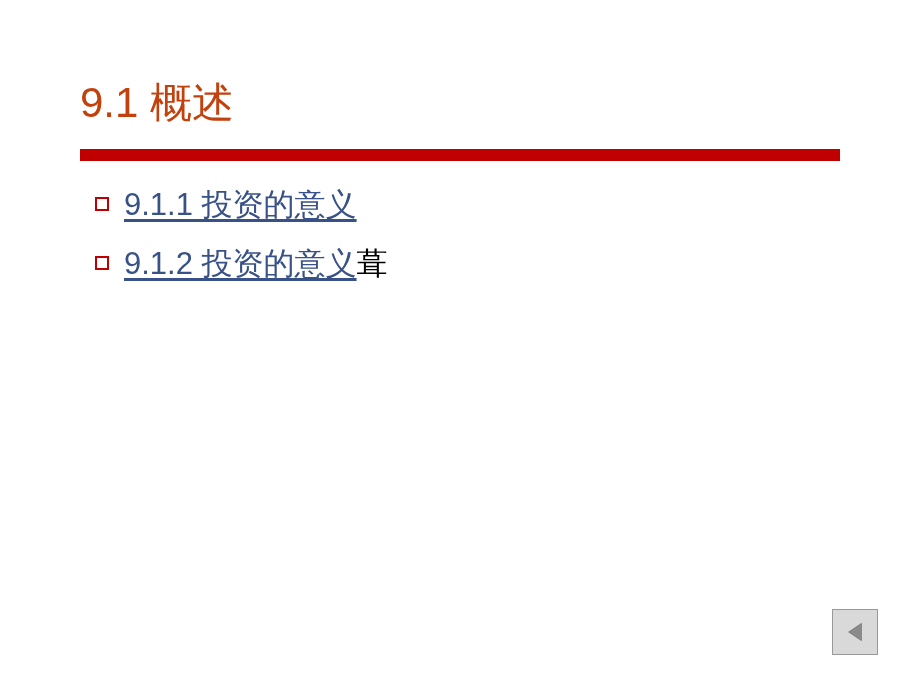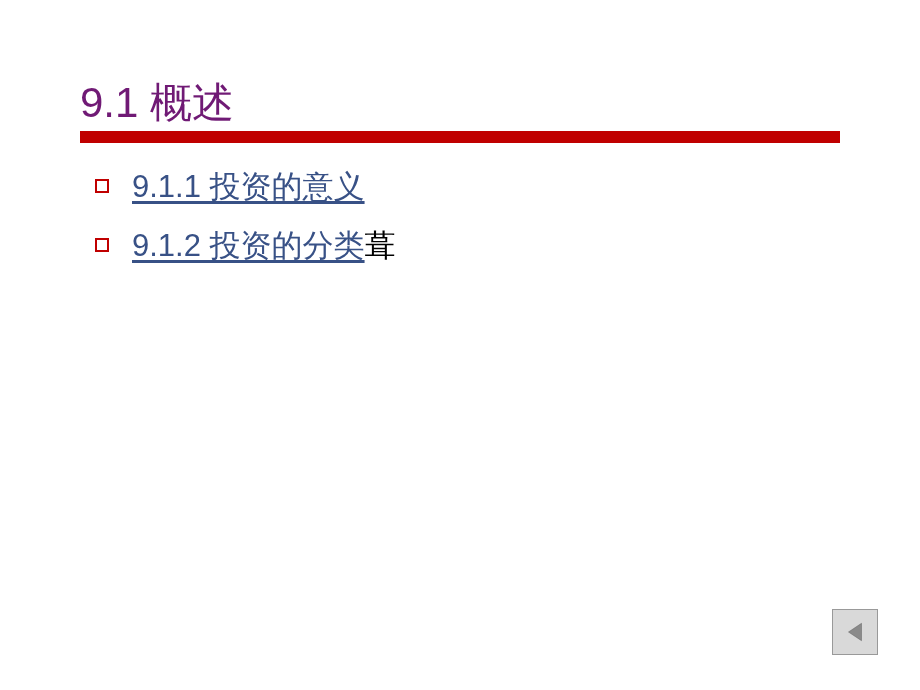--- a/index.html
+++ b/index.html
@@ -16,38 +16,38 @@
       overflow: hidden;
     }
     .slide {
       width: 100%;
       height: 100%;
       padding: 75px 80px 0 80px;
       position: relative;
     }
     .title {
       font-size: 42px;
-      color: #701a75;
+      color: #c2410c;
       font-weight: normal;
+      margin-bottom: 18px;
     }
     .divider {
       height: 12px;
       background: #c00000;
       margin-bottom: 22px;
     }
     .items {
       padding-left: 15px;
     }
     .item {
       display: flex;
       align-items: flex-start;
       margin-bottom: 16px;
       font-size: 31px;
       line-height: 1.4;
-      gap: 8px;
     }
     .bullet {
       width: 14px;
       height: 14px;
       border: 2px solid #c00000;
       margin-right: 15px;
       margin-top: 14px;
       flex-shrink: 0;
     }
     .link {
@@ -85,21 +85,21 @@
   <div class="items">
     <div class="item">
       <span class="bullet"></span>
       <span>
         <a class="link">9.1.1 投资的意义</a><span class="suffix"></span>
       </span>
     </div>
     <div class="item">
       <span class="bullet"></span>
       <span>
-        <a class="link">9.1.2 投资的分类</a><span class="suffix">葺</span>
+        <a class="link">9.1.2 投资的意义</a><span class="suffix">葺</span>
       </span>
     </div>
   </div>
   <div class="nav-button">
     <svg viewBox="0 0 24 24">
       <path d="M 18 4 L 6 12 L 18 20 Z" fill="#8a8a8a" stroke="#666" stroke-width="0.5"></path>
     </svg>
   </div>
 </div>
 

